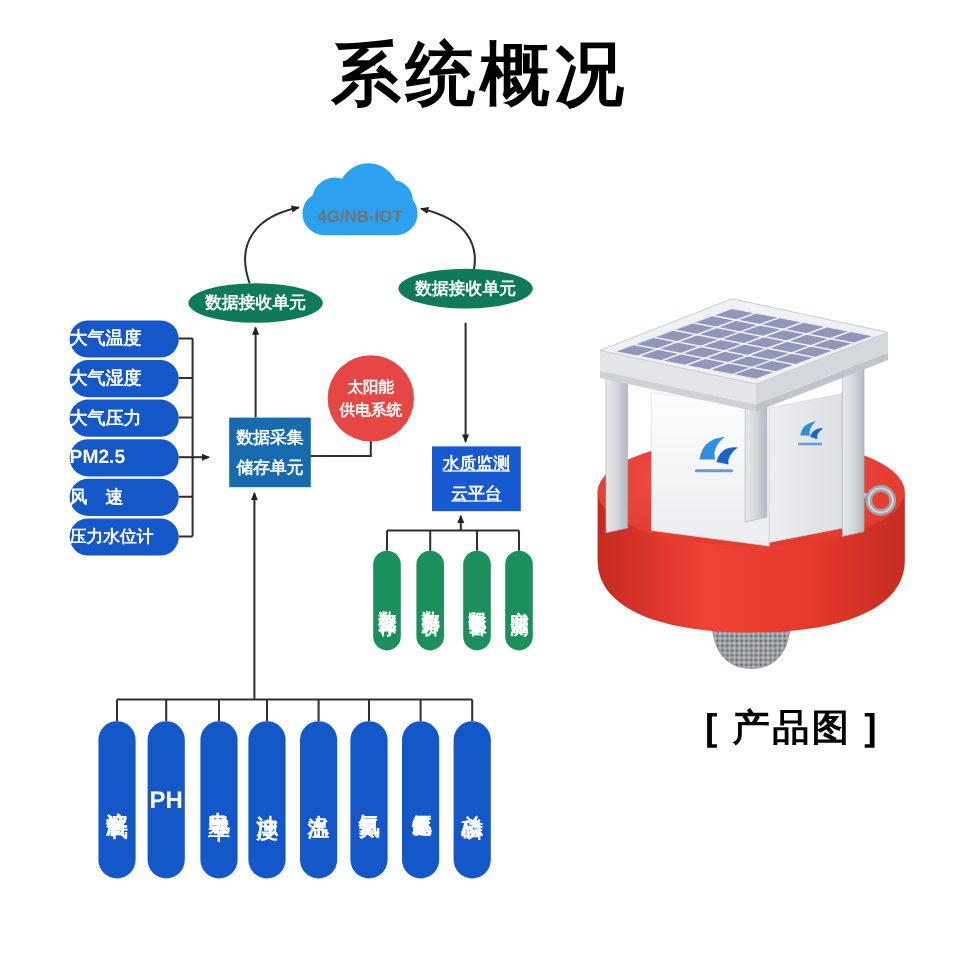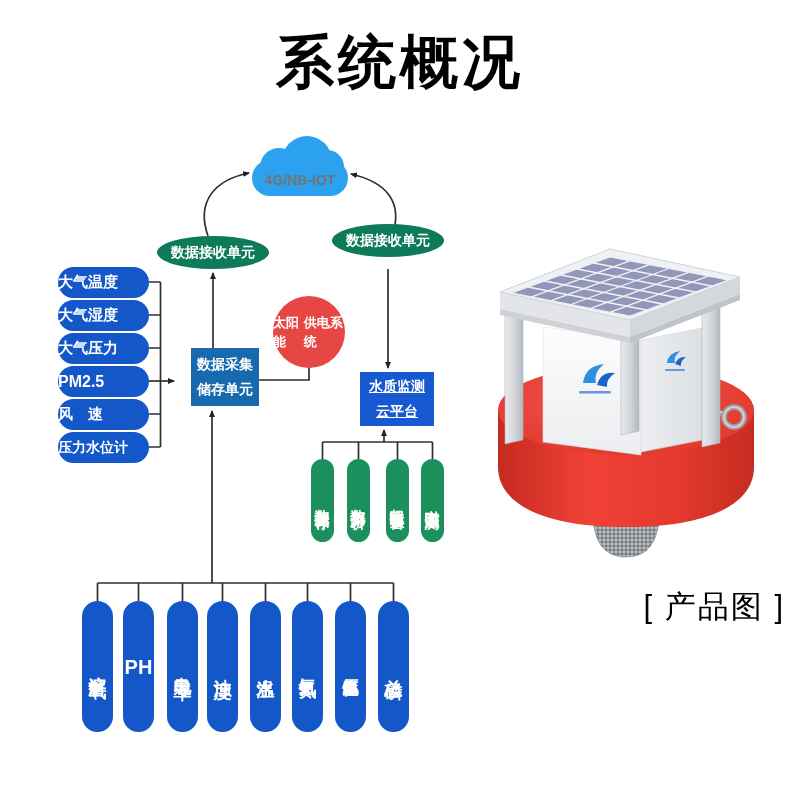--- a/index.html
+++ b/index.html
@@ -31,35 +31,35 @@
            display:flex; align-items:center; justify-content:flex-start; }
 
   .bluebox { position:absolute; color:#fff; font-size:14px; font-weight:bold;
              display:flex; flex-direction:column; align-items:center; justify-content:center;
              line-height:1.8; text-align:center;margin-left:13px; }
   .box-collect  { left:178px; top:348px; width:68px; height:58px; background:#186aae; }
   .box-platform { left:347px; top:372px; width:74px; height:54px; background:#1759d0;text-decoration:underline; }
 
   .solar-circle { position:absolute; left:273px; top:296px; width:72px; height:72px;
                   background:#e64744; border-radius:50%; color:#fff; font-size:13px;
-                  font-weight:bold; display:flex; flex-direction:row; align-items:center;
+                  font-weight:bold; display:flex; flex-direction:column; align-items:center;
                   justify-content:center; line-height:1.5; }
 
   .vpill { position:absolute; color:#fff; font-weight:bold; border-radius:16px;
            display:flex; align-items:center; justify-content:center;
            writing-mode:vertical-rl; text-orientation:upright; line-height:1; }
   .gpill { top:459px; width:23px; height:83px; background:#1b8f5c; font-size:15px;
            letter-spacing:2px; border-radius:12px; }
   .bpill { top:601px; width:31px; height:131px; background:#1457c9; font-size:18px;
            letter-spacing:3px; }
   .bpill.horiz { writing-mode:horizontal-tb; font-size:20px; letter-spacing:0; }
   .bpill.tight { font-size:16px; letter-spacing:0; }
 
-  .caption { position:absolute; left:535px; top:586px; width:250px; text-align:right;
-             font-size:31px; font-weight:normal; color:#000; letter-spacing:2px; }
+  .caption { position:absolute; left:535px; top:586px; width:250px; text-align:center;
+             font-size:31px; font-weight:bold; color:#000; letter-spacing:2px; }
 
   .product { position:absolute; left:475px; top:235px; width:330px; height:350px; }
 </style>
 </head>
 <body>
 
 <div class="title">系统概况</div>
 
 <svg class="layer" width="800" height="800" viewBox="0 0 800 800">
   <defs>

